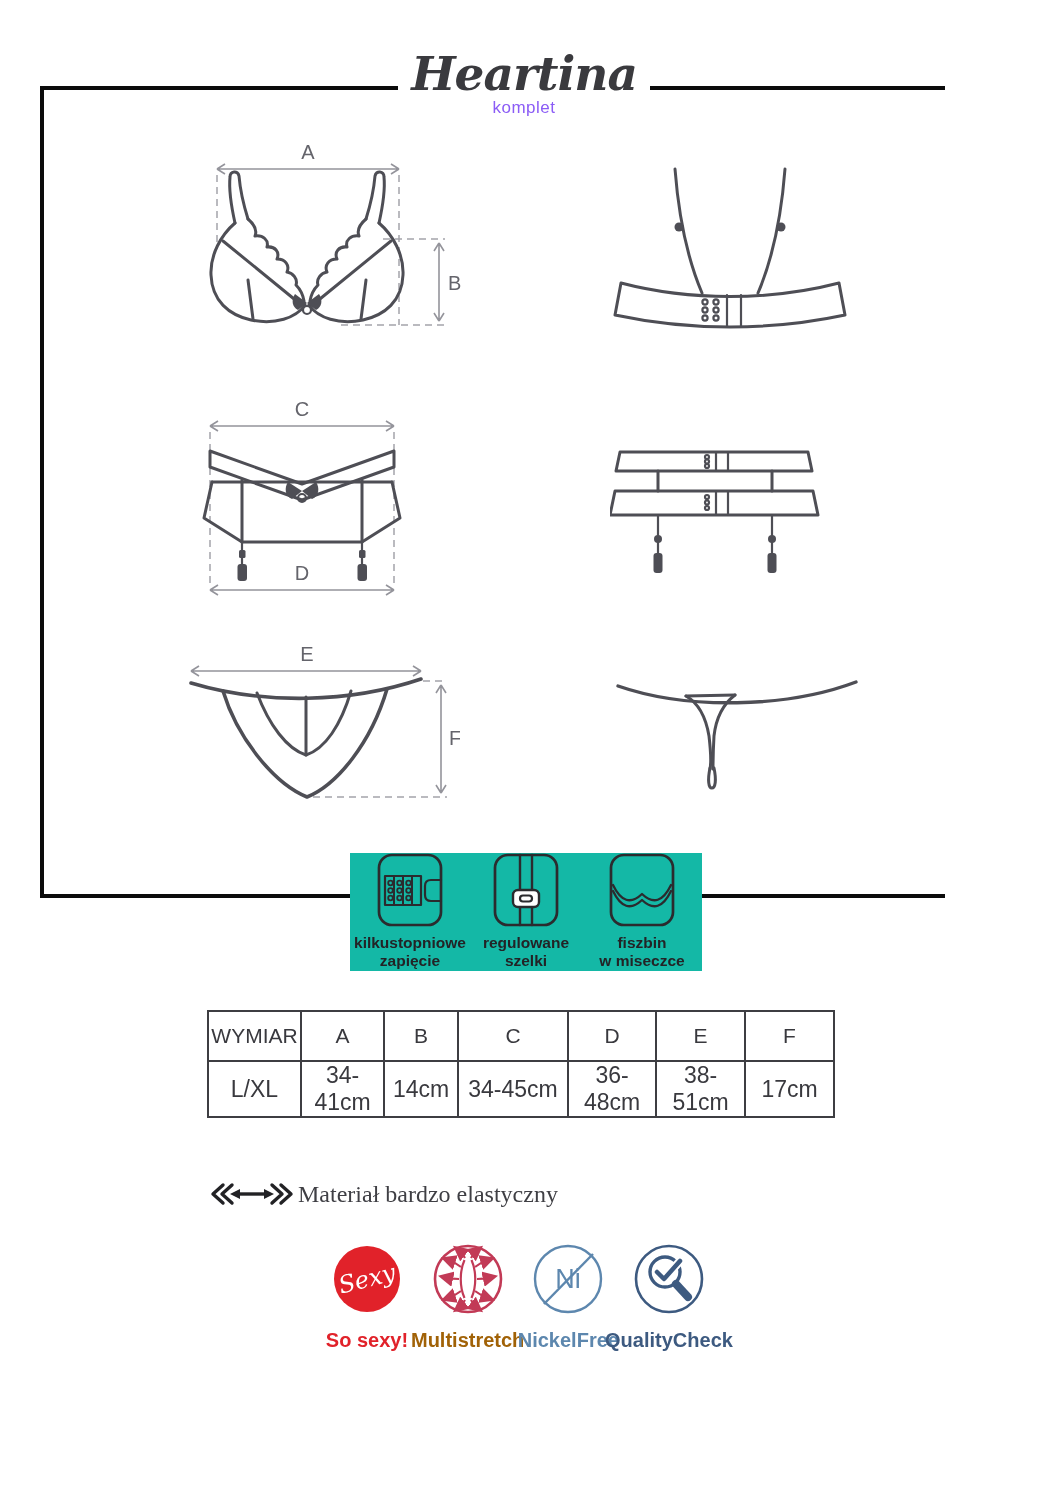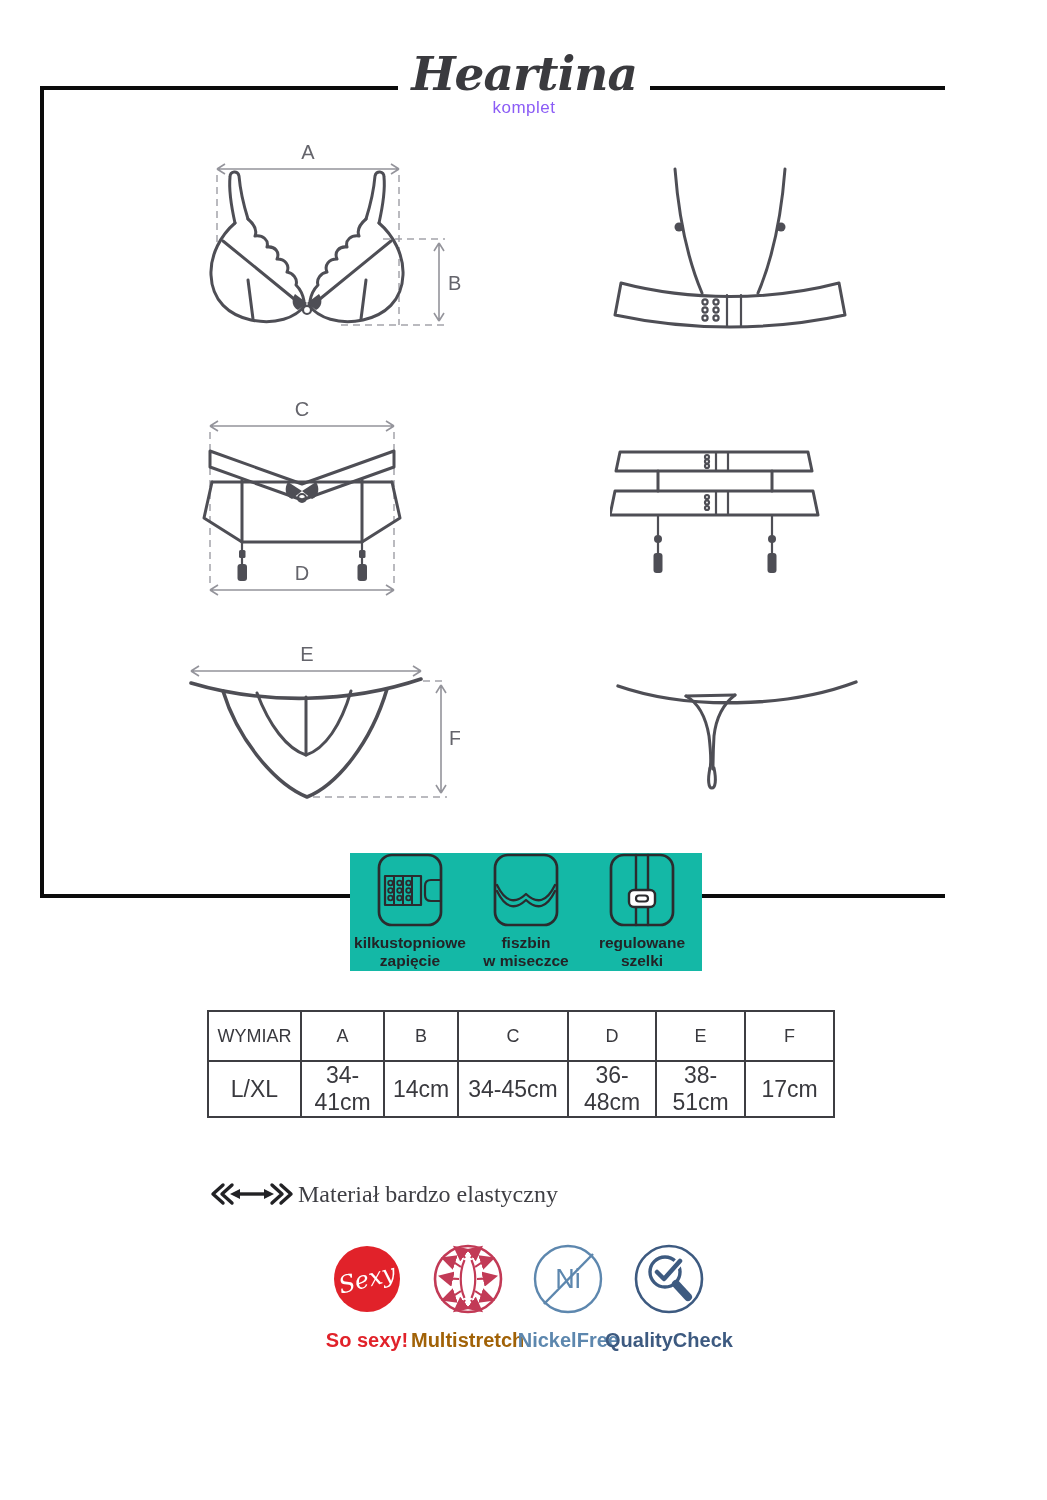--- a/index.html
+++ b/index.html
@@ -51,21 +51,21 @@
   .ficon { stroke:#2b2b2e; fill:none; stroke-width:2.7; stroke-linecap:round; stroke-linejoin:round; }
 
   
   .size-table {
     position:absolute; left:207px; top:1010px; border-collapse:collapse;
   }
   .size-table td, .size-table th {
     border:2px solid #3e3e42; text-align:center; vertical-align:middle;
     font-weight:normal; color:#39393e; padding:0;
   }
-  .size-table th { font-size:18px; height:50px; }
+  .size-table th { font-size:21px; height:50px; }
   .size-table td { font-size:23px; height:52px; }
   .col-wymiar{width:93px;} .col-a{width:83px;} .col-b{width:74px;}
   .col-c{width:110px;} .col-d{width:88px;} .col-e{width:89px;} .col-f{width:89px;}
 
   
   .material-note {
     position:absolute; left:210px; top:1180px; display:flex; align-items:center;
   }
   .material-note .txt { margin-left:4px; font-size:24px; color:#3f3f44;font-family:Liberation Serif, serif; }
   .stretch { stroke:#222225; fill:none; stroke-width:3.4; stroke-linecap:round; stroke-linejoin:round; }
@@ -215,38 +215,38 @@
         <path class="ficon" style="stroke-width:2.2" d="M64 27 L54 27 C50 27 48 29 48 33 L48 42 C48 46 50 48 54 48 L64 48"></path>
       </svg>
       <div class="feature-label">
         <div>kilkustopniowe</div>
         <div>zapięcie</div>
       </div>
     </div>
     <div class="feature">
       <svg width="66" height="74" viewBox="0 0 66 74">
         <rect class="ficon" x="2" y="2" width="62" height="70" rx="13"></rect>
+        <path class="ficon" style="stroke-width:2.4" d="M27 2 L27 72 M39 2 L39 72"></path>
+        <rect x="20" y="37" width="26" height="17" rx="5" fill="#fff" stroke="#2b2b2e" stroke-width="2.4"></rect>
+        <rect x="27" y="42.5" width="12" height="6" rx="3" fill="none" stroke="#2b2b2e" stroke-width="2.2"></rect>
+      </svg>
+      <div class="feature-label">
+        <div>regulowane</div>
+        <div>szelki</div>
+      </div>
+    </div>
+    <div class="feature">
+      <svg width="66" height="74" viewBox="0 0 66 74">
+        <rect class="ficon" x="2" y="2" width="62" height="70" rx="13"></rect>
         <path class="ficon" style="stroke-width:2.3" d="M4 32 Q16 57 33 41 Q50 57 62 32"></path>
         <path class="ficon" style="stroke-width:2.3" d="M4 38 Q16 63 33 47 Q50 63 62 38"></path>
       </svg>
       <div class="feature-label">
         <div>fiszbin</div>
         <div>w miseczce</div>
-      </div>
-    </div>
-    <div class="feature">
-      <svg width="66" height="74" viewBox="0 0 66 74">
-        <rect class="ficon" x="2" y="2" width="62" height="70" rx="13"></rect>
-        <path class="ficon" style="stroke-width:2.4" d="M27 2 L27 72 M39 2 L39 72"></path>
-        <rect x="20" y="37" width="26" height="17" rx="5" fill="#fff" stroke="#2b2b2e" stroke-width="2.4"></rect>
-        <rect x="27" y="42.5" width="12" height="6" rx="3" fill="none" stroke="#2b2b2e" stroke-width="2.2"></rect>
-      </svg>
-      <div class="feature-label">
-        <div>regulowane</div>
-        <div>szelki</div>
       </div>
     </div>
   </div>
 
   <table class="size-table">
     <tbody>
         <tr>
       <th class="col-wymiar">WYMIAR</th>
       <th class="col-a">A</th>
       <th class="col-b">B</th>

